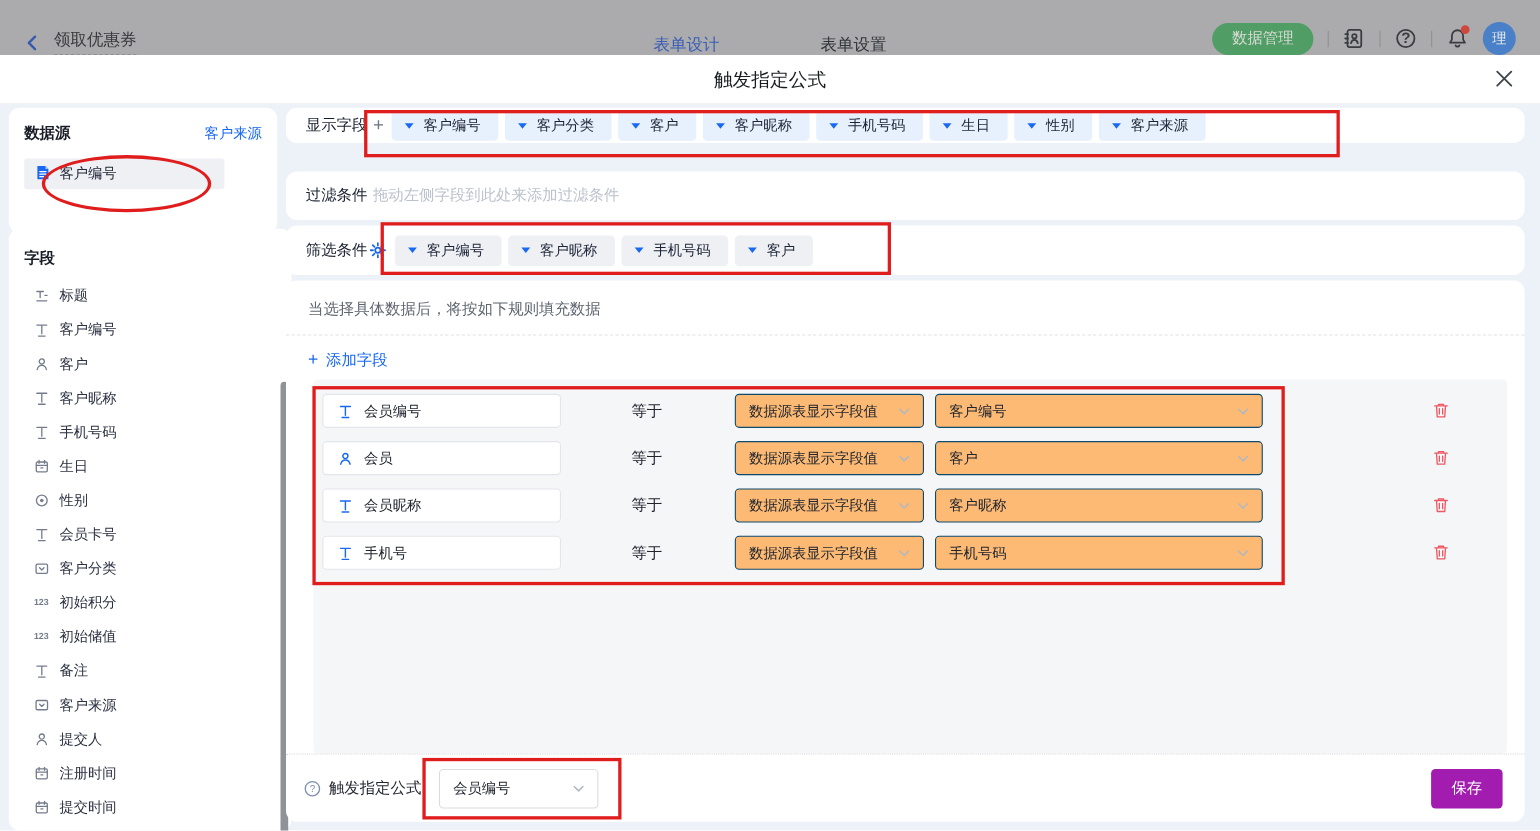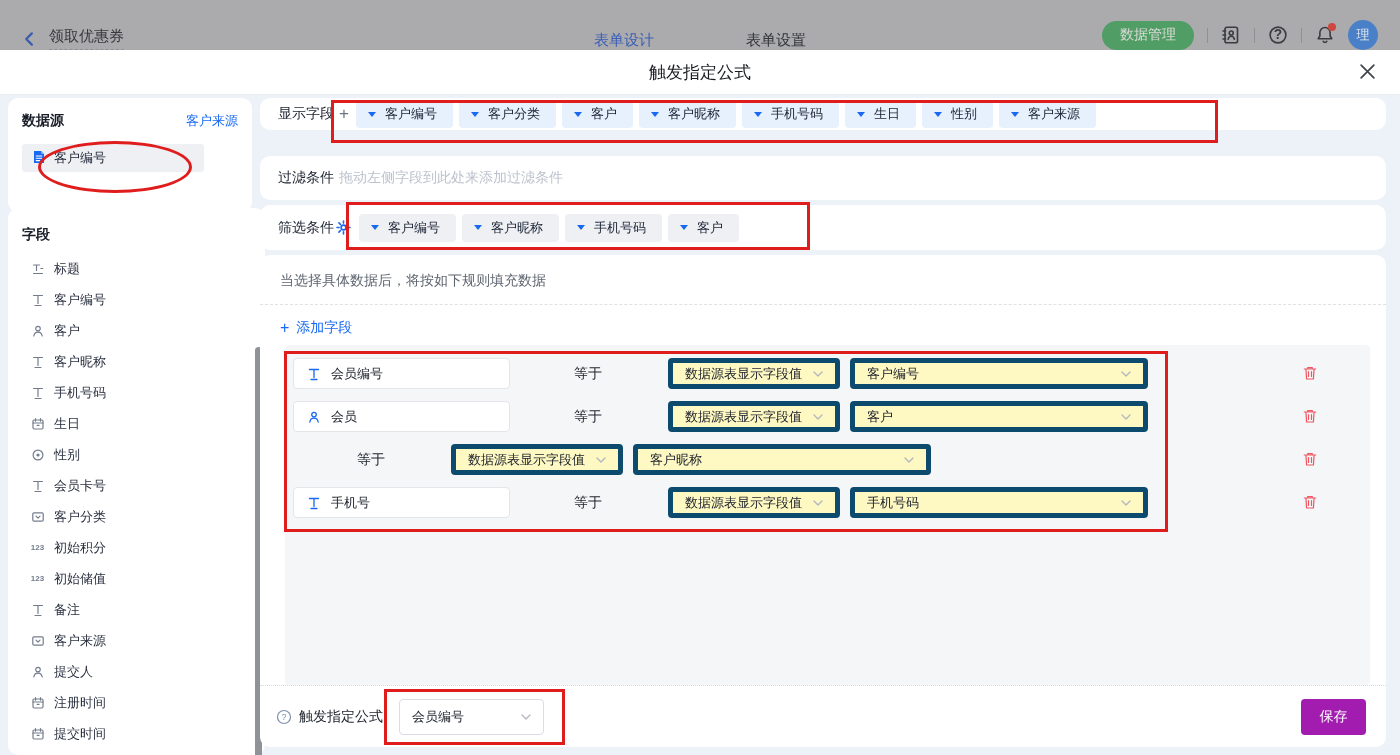--- a/index.html
+++ b/index.html
@@ -71,21 +71,21 @@
   .hint { padding:17px 20px 0; font-size:14px; color:#5f6670; }
   .hr-dash { border-bottom:1px dashed #dfe1e5; margin-top:14px; }
   .add-field { display:flex; align-items:center; gap:7px; padding:14px 20px; font-size:14px; color:#1868f2; cursor:pointer; width:130px; }
   .plus-blue { font-size:16px; }
   .rules-box { position:absolute; left:25px; top:90px; width:1085px; height:340px; background:#f5f6f8; border-radius:4px; padding:13px 0 0 8px; }
   .rule-row { display:flex; align-items:center; height:31px; margin-bottom:12px; }
   .rule-field { display:flex; align-items:center; gap:10px; width:217px; height:31px; background:#fff; border:1px solid #e4e5e9; border-radius:4px; padding:0 12px; font-size:13px; color:#20252e; cursor:pointer; }
   .rule-field .fic { width:15px; height:15px; color:#1868f2; display:flex; align-items:center; justify-content:center; }
   .rule-field .fic svg { width:14px; height:14px; stroke:currentColor; fill:none; stroke-width:1.3; stroke-linecap:round; stroke-linejoin:round; }
   .rule-op { margin-left:64px; width:30px; font-size:14px; color:#20252e; }
-  .rule-select { display:flex; align-items:center; justify-content:space-between; height:31px; background:#fef9c3; border:5px solid #0c4a6e; border-radius:4px; padding:0 12px; font-size:13px; color:#20252e; cursor:pointer; }
+  .rule-select { display:flex; align-items:center; justify-content:space-between; height:31px; background:#fdba74; border:1px solid #0c4a6e; border-radius:4px; padding:0 12px; font-size:13px; color:#20252e; cursor:pointer; }
   .rule-select.src { margin-left:64px; width:172px; }
   .rule-select.val { margin-left:10px; width:298px; }
   .chev { width:10px; height:6px; stroke:#b3b8c0; stroke-width:1.4; fill:none; stroke-linecap:round; stroke-linejoin:round; flex:0 0 10px; }
   .trash { margin-left:auto; margin-right:52px; cursor:pointer; display:flex; align-items:center; }
   .trash svg { width:16px; height:17px; stroke:#ef5661; fill:none; stroke-width:1.2; stroke-linecap:round; stroke-linejoin:round; }
 
   .mfooter { position:absolute; left:0; top:430px; width:1126px; height:62px; border-top:1px dotted #d5d8dc; display:flex; align-items:center; padding:0 20px 0 16px; }
   .q-icon { display:flex; align-items:center; margin-right:7px; }
   .q-icon svg { width:16px; height:16px; }
   .f-label { font-size:14px; color:#22262e; }
@@ -441,20 +441,28 @@
                 <path d="M1 1l4 4 4-4"></path>
               </svg>
             </div>
             <span class="trash">
               <svg viewBox="0 0 16 17">
                 <path d="M2.3 4h11.4M5.7 4V2.6h4.6V4M3.9 4l.7 10h6.8l.7-10M6.5 6.6v4.8M9.5 6.6v4.8"></path>
               </svg>
             </span>
           </div>
           <div class="rule-row">
+            <div class="rule-field">
+              <span class="fic">
+                <svg viewBox="0 0 14 14">
+                  <path d="M2.5 2.5h9M7 2.5v8M4 12.5h6"></path>
+                </svg>
+              </span>
+              <span>会员昵称</span>
+            </div>
             <span class="rule-op">等于</span>
             <div class="rule-select src">
               <span>数据源表显示字段值</span>
               <svg class="chev" viewBox="0 0 10 6">
                 <path d="M1 1l4 4 4-4"></path>
               </svg>
             </div>
             <div class="rule-select val">
               <span>客户昵称</span>
               <svg class="chev" viewBox="0 0 10 6">

